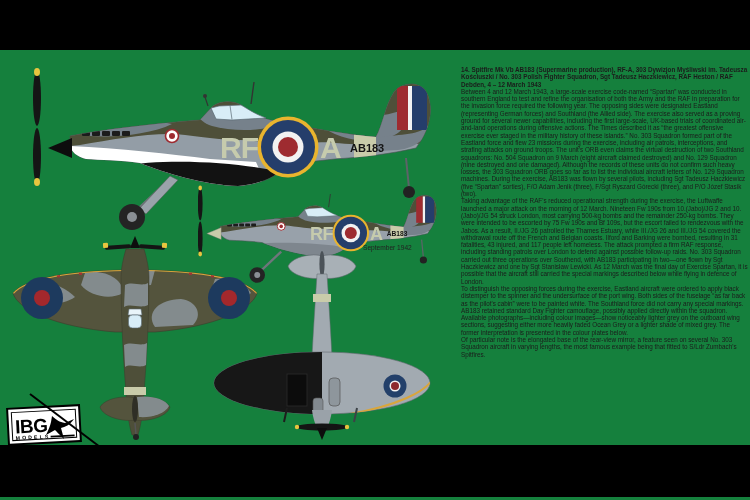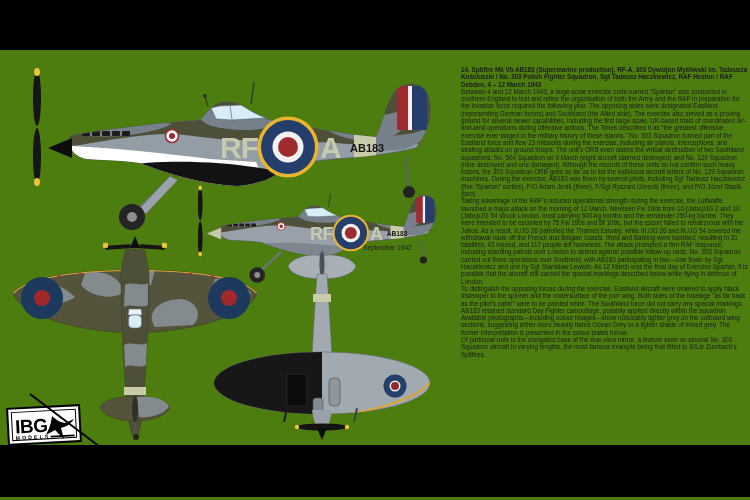--- a/index.html
+++ b/index.html
@@ -1,16 +1,16 @@
 <!DOCTYPE html>
 <html><head>
 <meta charset="utf-8">
 <style>
   html,body{margin:0;padding:0;background:#ffffff;}
-  #stage{position:relative;width:750px;height:500px;background:#4d7c0f;overflow:hidden;
+  #stage{position:relative;width:750px;height:500px;background:#15803d;overflow:hidden;
          font-family:"Liberation Sans",sans-serif;}
   .bar{position:absolute;left:0;width:750px;background:#000;}
   #bar-top{top:0;height:50px;}
   #bar-bottom{top:445px;height:52px;}
   #text-col{position:absolute;left:461px;top:66px;width:287px;color:#1b1b1b;
             font-size:6.3px;line-height:7.3px;text-align:left;}
   #text-col .title{font-weight:bold;}
   #text-col p{margin:0;}
   .illu{position:absolute;}
   #caption-1942{position:absolute;left:363px;top:244px;font-size:6.6px;color:#222;}

